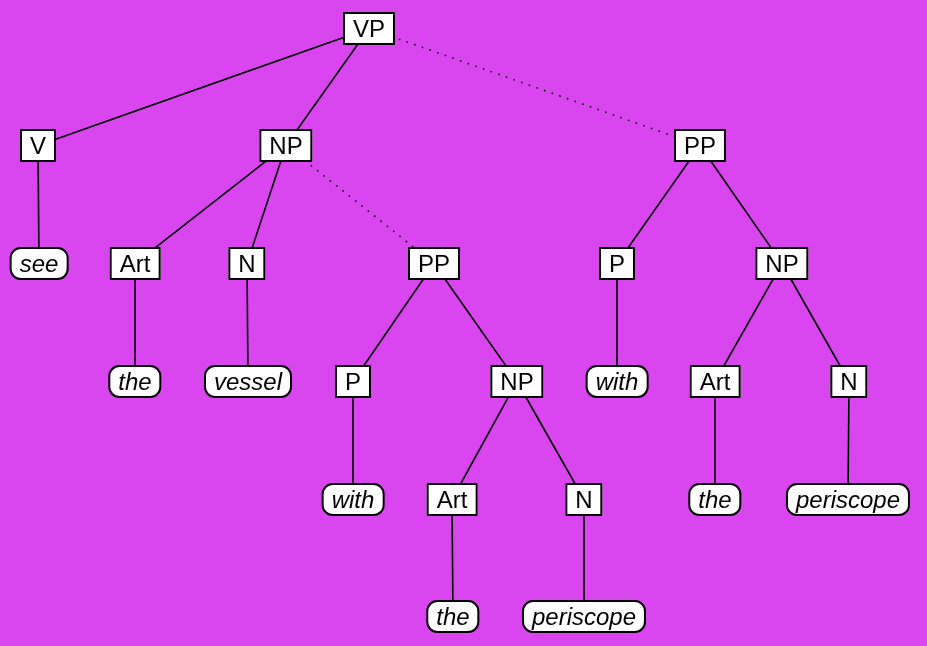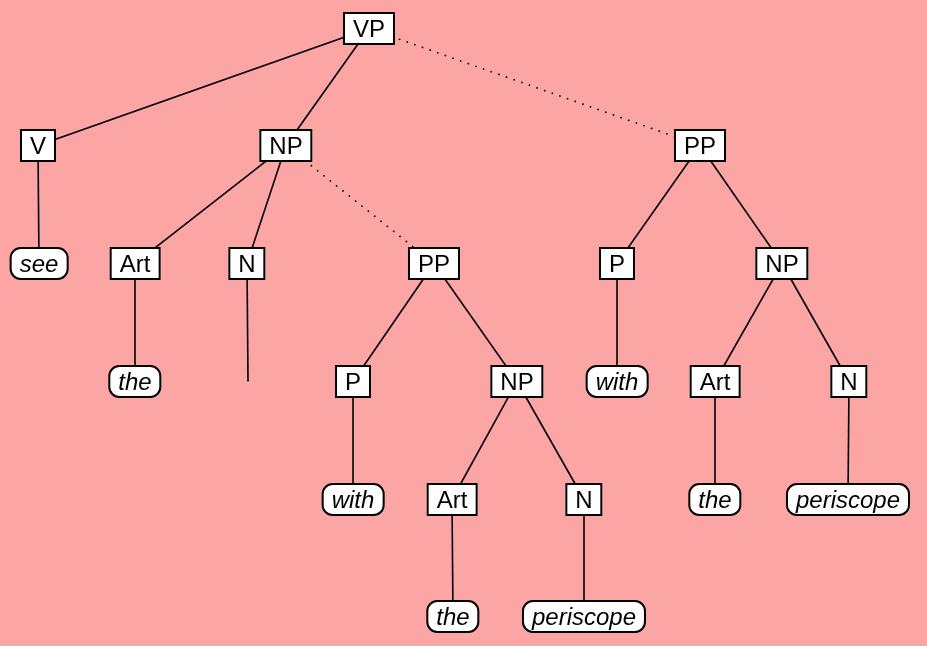--- a/index.html
+++ b/index.html
@@ -4,21 +4,21 @@
 <style>
   html, body {
     margin: 0;
     padding: 0;
     background: #ffffff;
   }
   .stage {
     position: relative;
     width: 927px;
     height: 646px;
-    background: #fca5a5;
+    background: #d946ef;
     overflow: hidden;
     font-family: "Liberation Sans", "DejaVu Sans", sans-serif;
   }
   .stage svg {
     position: absolute;
     left: 0;
     top: 0;
     width: 927px;
     height: 646px;
   }
@@ -85,20 +85,21 @@
     <div class="node" style="left: 38px; top: 129px;">V</div>
     <div class="node" style="left: 286px; top: 129px;">NP</div>
     <div class="node" style="left: 700px; top: 129px;">PP</div>
     <div class="node word" style="left: 39px; top: 247px;">see</div>
     <div class="node" style="left: 135px; top: 247px;">Art</div>
     <div class="node" style="left: 247px; top: 247px;">N</div>
     <div class="node" style="left: 434px; top: 247px;">PP</div>
     <div class="node" style="left: 617px; top: 247px;">P</div>
     <div class="node" style="left: 782px; top: 247px;">NP</div>
     <div class="node word" style="left: 135px; top: 365px;">the</div>
+    <div class="node word" style="left: 248px; top: 365px;">vessel</div>
     <div class="node" style="left: 353px; top: 365px;">P</div>
     <div class="node" style="left: 517px; top: 365px;">NP</div>
     <div class="node word" style="left: 617px; top: 365px;">with</div>
     <div class="node" style="left: 715px; top: 365px;">Art</div>
     <div class="node" style="left: 849px; top: 365px;">N</div>
     <div class="node word" style="left: 353px; top: 483px;">with</div>
     <div class="node" style="left: 452px; top: 483px;">Art</div>
     <div class="node" style="left: 584px; top: 483px;">N</div>
     <div class="node word" style="left: 715px; top: 483px;">the</div>
     <div class="node word" style="left: 848px; top: 483px;">periscope</div>

